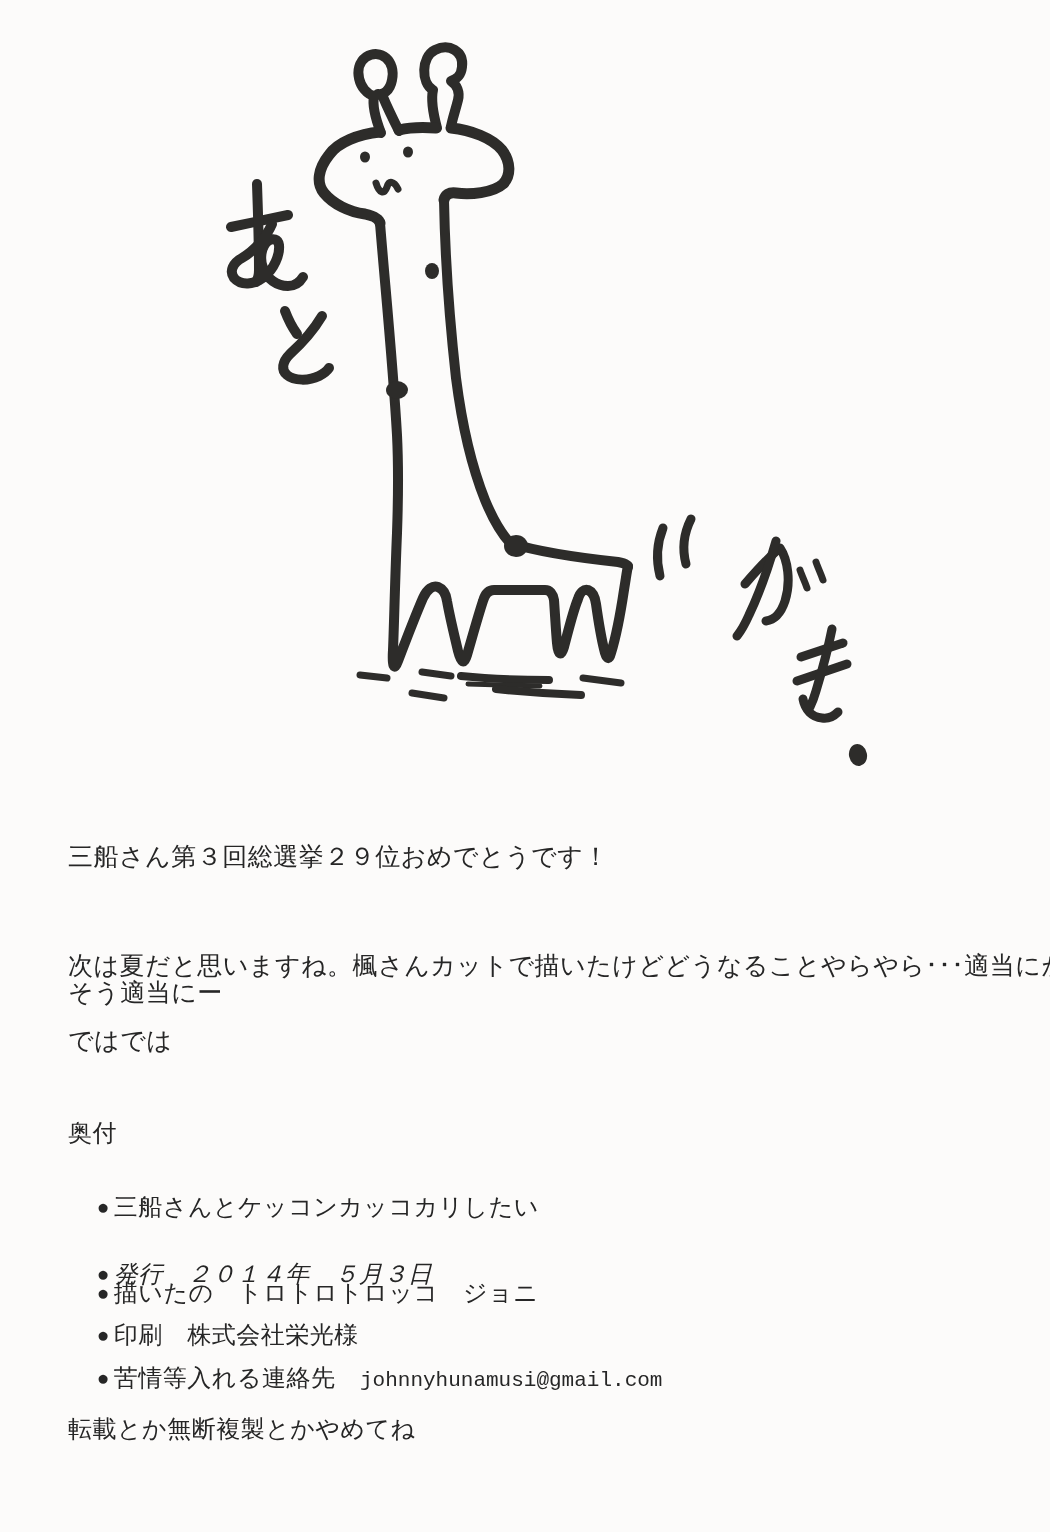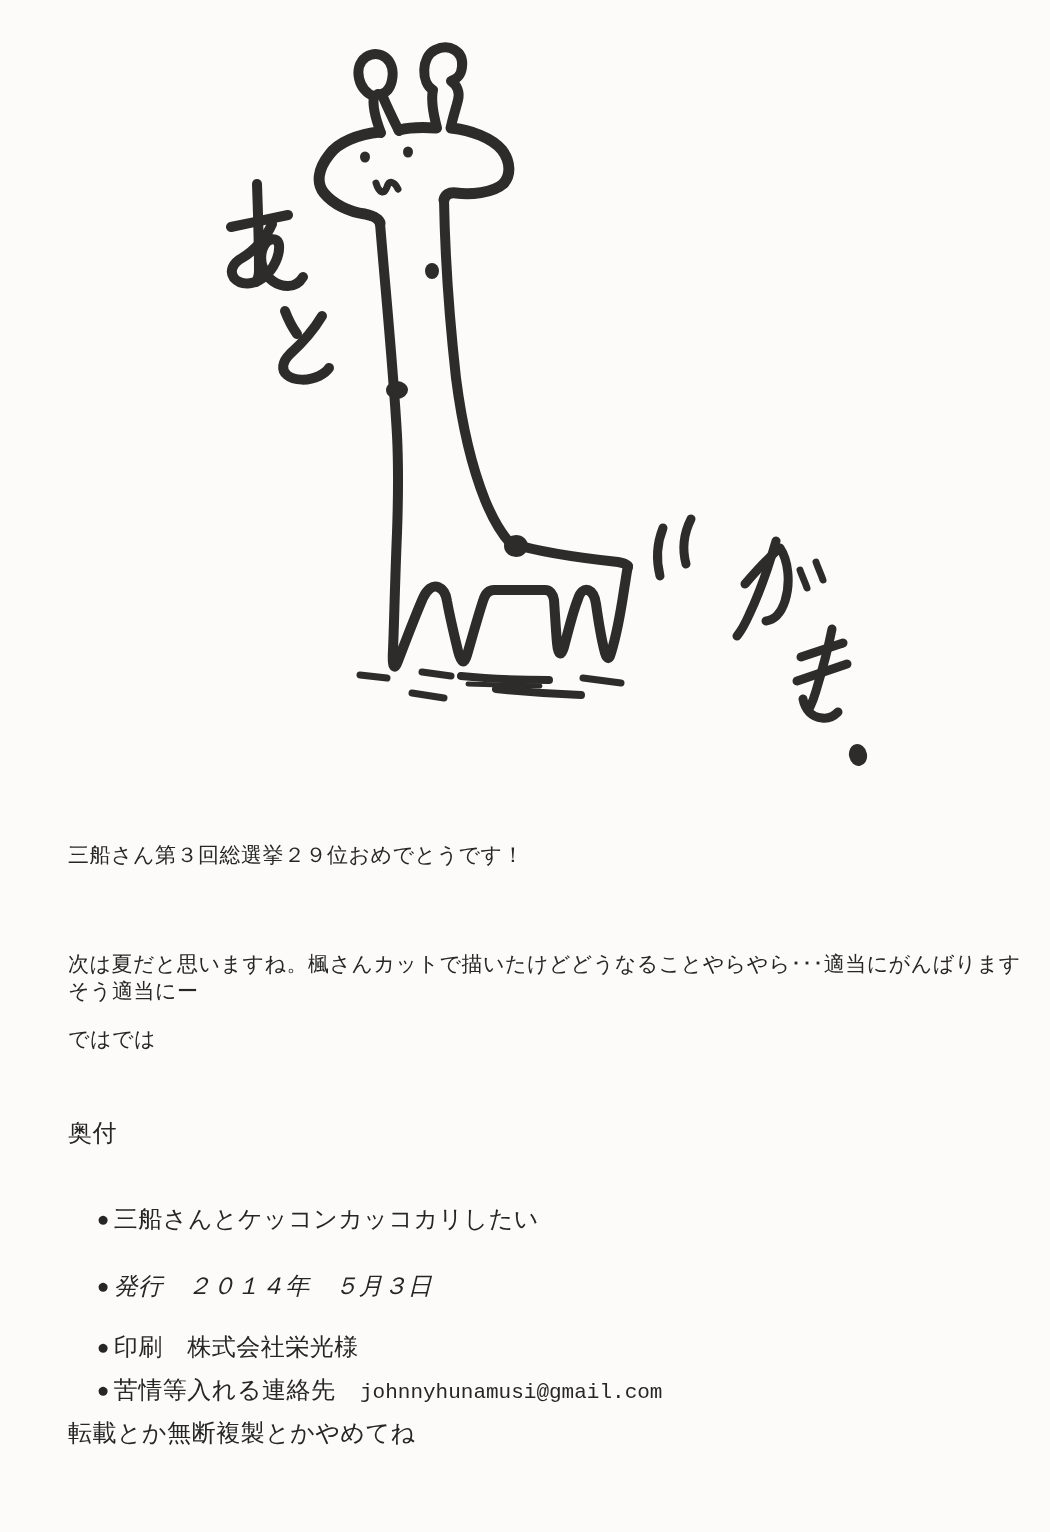--- a/index.html
+++ b/index.html
@@ -9,22 +9,22 @@
     margin:0 auto;
     background:#fcfbfa;
     overflow:hidden;
     font-family:"Liberation Sans","DejaVu Sans",sans-serif;
     color:#262626;
   }
   .doodle{position:absolute;left:0;top:0;}
   .ink{stroke:#2d2c2a;fill:none;stroke-linecap:round;stroke-linejoin:round;}
   .fill{fill:#2d2c2a;stroke:none;}
   .txt{position:absolute;left:68px;white-space:pre;letter-spacing:0.5px;}
-  .body-line{font-size:21px;line-height:27px;font-family:Liberation Mono, monospace;}
-  .colo-line{font-size:24px;line-height:40px;}
+  .body-line{font-size:25px;line-height:27px;}
+  .colo-line{font-size:24px;line-height:32px;}
   .heading{font-size:24px;}
   .bullet{display:inline-block;font-size:21px;transform:translateY(-1px);margin-right:4px;}
   .email{font-family:"Liberation Mono","DejaVu Sans Mono",monospace;font-size:21px;letter-spacing:0;}
 </style>
 </head>
 <body>
 
 <div class="page">
 
   <svg class="doodle" width="1050" height="810" viewBox="0 0 1050 810" role="img" aria-label="hand-drawn giraffe with sad face, neck spots, four legs and ground strokes">
@@ -98,20 +98,23 @@
   <div class="txt body-line" style="top:1027px;">ではでは</div>
 
   <div class="txt heading" style="top:1117px;">奥付</div>
 
   <div class="txt colo-line" style="top:1159px;">
     <span class="bullet">●</span><span>三船さんとケッコンカッコカリしたい</span>
   </div>
   <div class="txt colo-line" style="top:1226px;font-style:italic;">
     <span class="bullet">●</span><span>発行　２０１４年　５月３日</span>
   </div>
+  <div class="txt colo-line" style="top:1245px;">
+    <span class="bullet">●</span><span>描いたの　トロトロトロッコ　ジョニ</span>
+  </div>
   <div class="txt colo-line" style="top:1330px;">
     <span class="bullet">●</span><span>苦情等入れる連絡先　</span><span class="email">johnnyhunamusi@gmail.com</span>
   </div>
   <div class="txt colo-line" style="top:1287px;">
     <span class="bullet">●</span><span>印刷　株式会社栄光様</span>
   </div>
 
   <div class="txt colo-line" style="top:1373px;margin-top:40px;">転載とか無断複製とかやめてね</div>
 
 </div>

